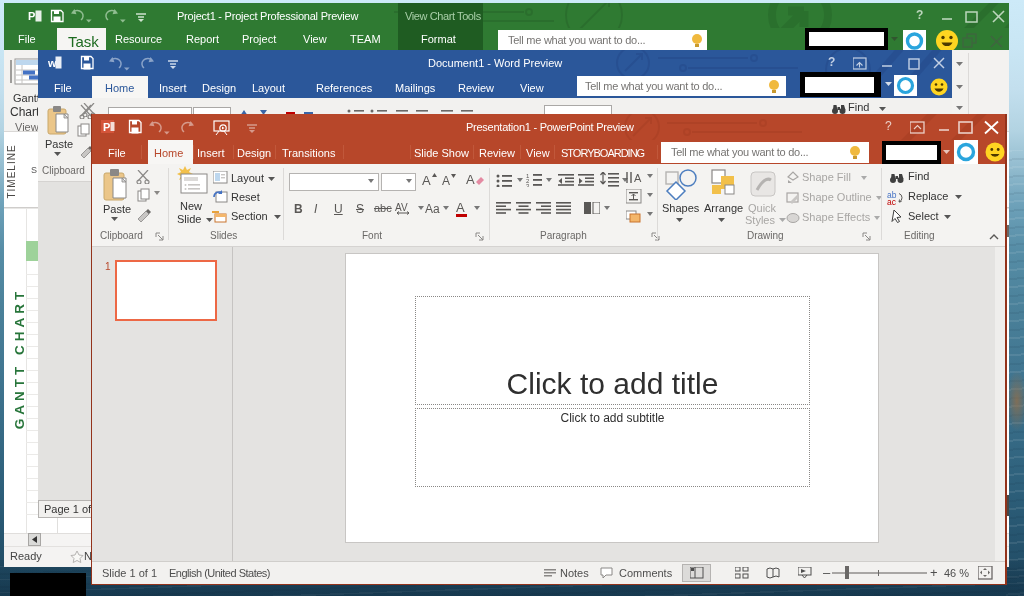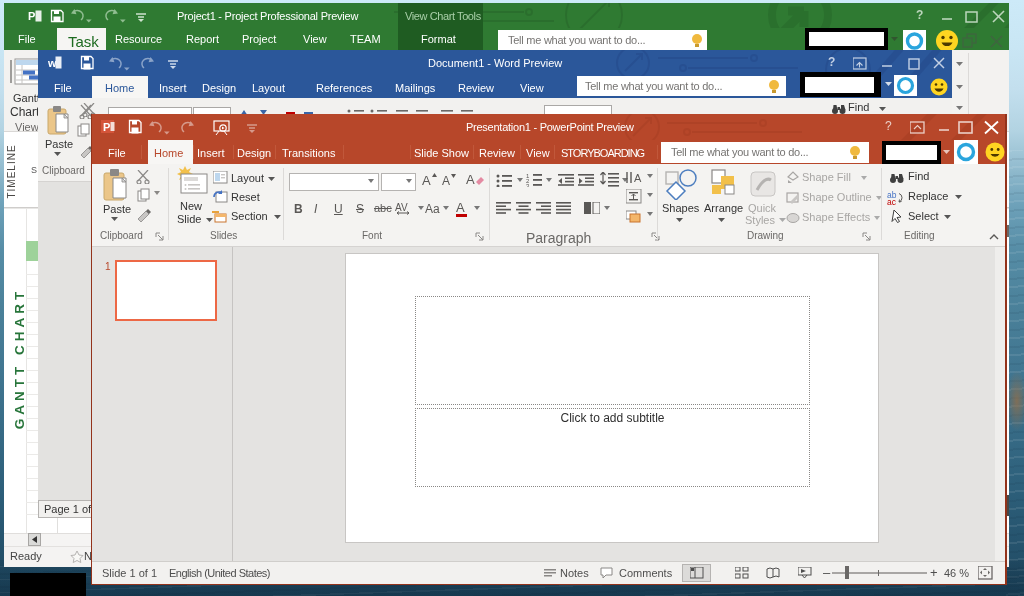--- a/index.html
+++ b/index.html
@@ -745,21 +745,21 @@
     <svg class="ico" style="left:554px;top:78px;" width="8" height="6">
         <path d="M1 1 l3 4 3-4z" fill="#777"></path>
       </svg>
     <svg class="ico" style="left:534px;top:94px;" width="16" height="15">
       <rect x="0" y="3" width="10" height="8" fill="#fff" stroke="#8a8886"></rect>
       <rect x="4" y="6" width="10" height="8" fill="#f4b66a" stroke="#c9752e"></rect>
     </svg>
     <svg class="ico" style="left:554px;top:97px;" width="8" height="6">
         <path d="M1 1 l3 4 3-4z" fill="#777"></path>
       </svg>
-    <div class="txt" style="left:434px;top:116px;font-size:14px;color:#6a6866;">Paragraph</div>
+    <div class="txt" style="left:448px;top:116px;font-size:10px;color:#6a6866;">Paragraph</div>
     <svg class="ico" style="left:559px;top:118px;" width="10" height="10">
         <g stroke="#8a8886" fill="none">
           <path d="M1 1 h4 M1 1 v4 M3 3 l5 5 M8 4 v4 h-4"></path>
         </g>
       </svg>
     <div class="abs" style="left:565px;top:54px;width:1px;height:72px;background:#dcdad8;"></div>
 
     <svg class="ico" style="left:572px;top:54px;" width="36" height="32">
       <rect x="2" y="4" width="12" height="12" fill="none" stroke="#b5b3b1" stroke-width="1.4"></rect>
       <circle cx="24" cy="10" r="8" fill="none" stroke="#4d7ebf" stroke-width="1.5"></circle>
@@ -850,20 +850,21 @@
         <path d="M2 6 l4-4 4 4" fill="none" stroke="#5a5856" stroke-width="1.4"></path>
       </svg>
 
     <div class="abs" style="left:0;top:133px;width:915px;height:314px;background:#e4e3e1;"></div>
     <div class="abs" style="left:140px;top:133px;width:1px;height:314px;background:#c6c4c2;"></div>
     <div class="txt" style="left:13px;top:147px;font-size:10px;color:#b7472a;">1</div>
     <div class="abs" style="left:23px;top:146px;width:102px;height:61px;background:#fff;border:2px solid #ed6845;box-sizing:border-box;"></div>
 
     <div class="abs" style="left:254px;top:140px;width:532px;height:288px;background:#fff;box-shadow:0 0 0 1px #c8c6c4;"></div>
     <div class="abs" style="left:323px;top:182px;width:395px;height:109px;border:1px dotted #8a8886;box-sizing:border-box;"></div>
+    <div class="txt" style="left:323px;top:253px;width:395px;text-align:center;font-size:30px;color:#2f2f2f;">Click to add title</div>
     <div class="abs" style="left:323px;top:294px;width:395px;height:79px;border:1px dotted #8a8886;box-sizing:border-box;"></div>
     <div class="txt" style="left:323px;top:297px;width:395px;text-align:center;font-size:12px;color:#2f2f2f;">Click to add subtitle</div>
 
     <div class="abs" style="left:903px;top:133px;width:10px;height:314px;background:#efeeec;"></div>
 
     <div class="abs" style="left:0;top:447px;width:915px;height:22px;background:#f2f1ef;border-top:1px solid #d0cecb;"></div>
     <div class="txt" style="left:10px;top:453px;font-size:11px;color:#4e4e4e;">Slide 1 of 1</div>
     <div class="txt" style="left:77px;top:453px;font-size:11px;letter-spacing:-.5px;color:#4e4e4e;text-align:right;">English (United States)</div>
     <svg class="ico" style="left:452px;top:454px;" width="13" height="11">
         <g fill="#8a8886">

